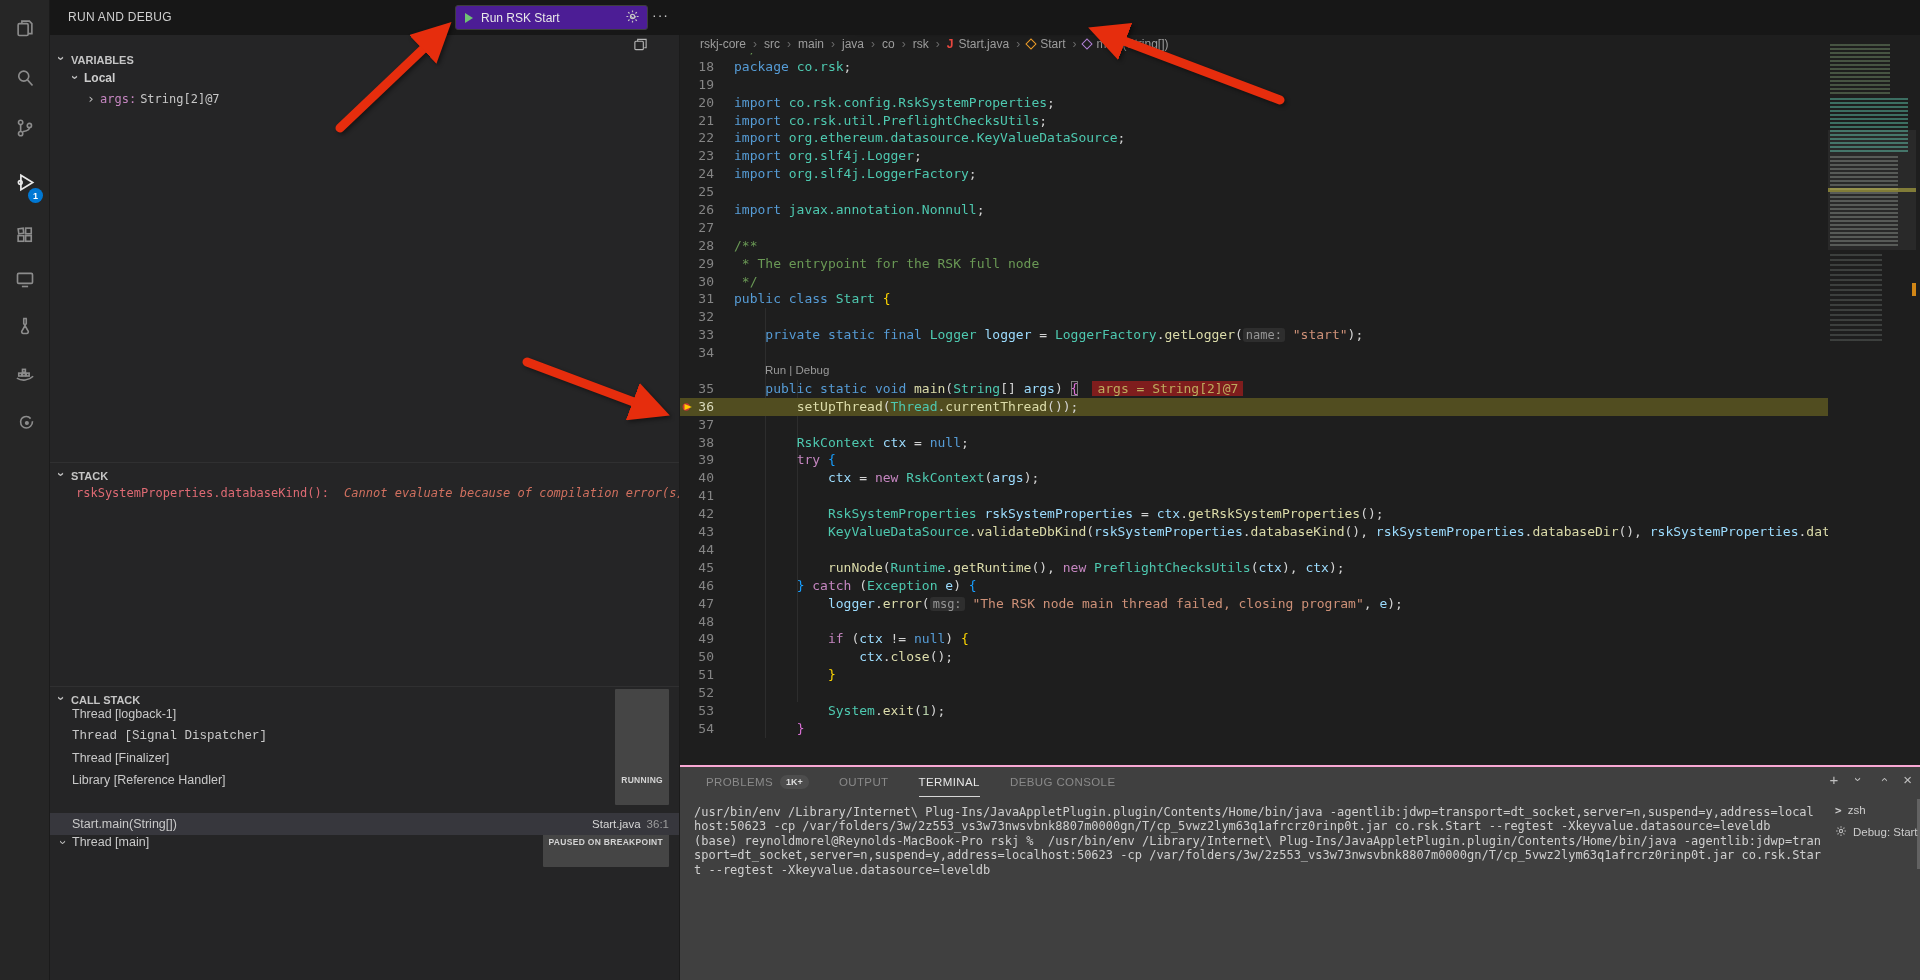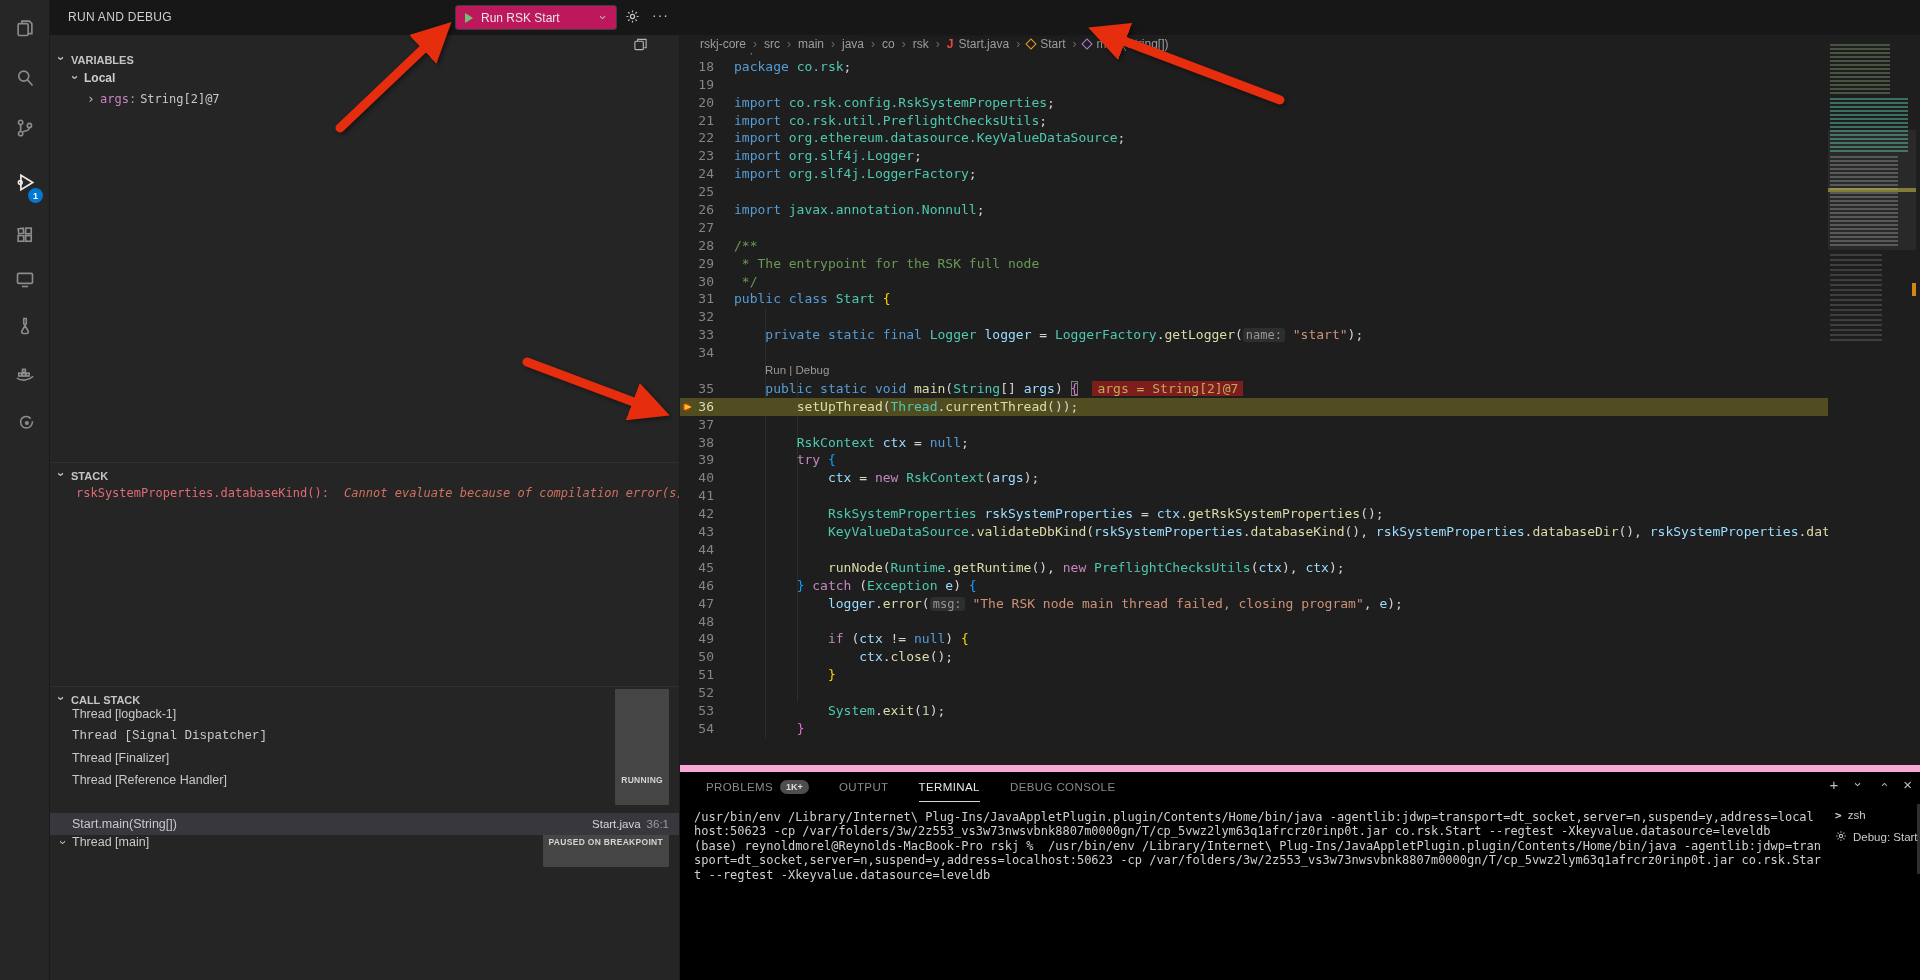--- a/index.html
+++ b/index.html
@@ -9,21 +9,21 @@
 
 #activitybar{position:absolute;left:0;top:0;width:50px;height:980px;background:#262626;border-right:1px solid #1b1b1b;z-index:5}
 .ab-item{position:absolute;left:0;width:50px;height:40px;display:flex;align-items:center;justify-content:center;color:#8c8c8c}
 .ab-item.active{color:#e9e9e9}
 .ab-item svg{stroke:currentColor;fill:none;stroke-width:1.3}
 .ab-badge{position:absolute;right:7px;bottom:-1px;width:15px;height:15px;border-radius:8px;background:#0078d4;color:#fff;font-size:9px;display:flex;align-items:center;justify-content:center;font-weight:bold}
 
 
 #titlebar{position:absolute;left:50px;top:0;width:1870px;height:35px;background:#171717;z-index:4}
 #view-title{position:absolute;left:18px;top:10px;font-size:12px;color:#cfcfcf;letter-spacing:.3px}
-#run-config{position:absolute;left:405px;top:5px;width:162px;height:25px;background:#be185d;border:1px solid #3d3d3d;border-radius:3px;display:flex;align-items:center;font-size:12px;color:#e8e8e8}
+#run-config{position:absolute;left:405px;top:5px;width:193px;height:25px;background:#4c1d95;border:1px solid #3d3d3d;border-radius:3px;display:flex;align-items:center;font-size:12px;color:#e8e8e8}
 #run-config .play{width:0;height:0;border-left:8px solid #6fc374;border-top:5px solid transparent;border-bottom:5px solid transparent;margin:0 8px 0 9px}
 #run-config .rc-chev{margin-left:auto;padding:0 8px;color:#bbb}
 .hdr-ico{position:absolute;top:9px;color:#c5c5c5}
 .dots{font-size:14px;letter-spacing:1px;color:#c5c5c5}
 
 
 #sidebar{position:absolute;left:50px;top:35px;width:630px;height:945px;background:#252526;z-index:3;border-right:1px solid #1b1b1b}
 .chev{display:inline-block;color:#bdbdbd;font-size:13px;width:10px;text-align:center}
 .chev.down{transform:rotate(90deg)}
 .sec-header{position:absolute;left:0;width:100%;height:20px;display:flex;align-items:flex-end;gap:5px;padding-left:6px;font-size:11px;font-weight:bold;color:#c5c5c5}
@@ -90,21 +90,21 @@
 .iguide{position:absolute;width:1px;background:rgba(255,255,255,.07)}
 
 
 #minimap{position:absolute;left:1148px;top:42px;width:88px;height:470px}
 .mm{position:absolute;left:2px}
 #ovr-marker{position:absolute;left:1232px;top:283px;width:4px;height:13px;background:#d18616}
 #mm-slider{position:absolute;left:0;width:88px;background:rgba(255,255,255,.05)}
 #mm-cur{position:absolute;left:0;width:88px;height:4px;background:rgba(200,190,60,.55)}
 
 
-#panel{position:absolute;left:680px;top:765px;width:1240px;height:215px;background:#000000;border-top:7px solid #f9a8d4;z-index:2}
+#panel{position:absolute;left:680px;top:765px;width:1240px;height:215px;background:#404040;border-top:2px solid #f9a8d4;z-index:2}
 #panel-tabs{display:flex;align-items:center;height:30px;padding-left:26px;font-size:11.5px;letter-spacing:.4px}
 .ptab{display:flex;align-items:center;gap:7px;margin-right:30px;height:29px;color:#8a8a8a}
 .ptab.active{color:#e7e7e7;border-bottom:1px solid #d7d7d7}
 .pbadge{background:#4d4d4d;color:#dddddd;font-size:9px;font-weight:bold;padding:2px 6px;border-radius:9px;letter-spacing:0}
 #terminal{position:absolute;left:14px;top:38px;width:1130px;font-family:"DejaVu Sans Mono",monospace;font-size:12px;line-height:14.4px;color:#cfcfcf;white-space:pre;overflow:hidden}
 #term-list{position:absolute;left:1155px;top:32px;width:80px}
 .trow{display:flex;align-items:center;gap:6px;height:22px;font-size:11.5px;color:#cccccc;white-space:nowrap}
 .term-glyph{font-family:"DejaVu Sans Mono",monospace;font-weight:bold;color:#cccccc;font-size:11px}
 #panel-actions{position:absolute;right:8px;top:4px;display:flex;gap:15px;align-items:center;color:#c0c0c0;font-size:15px}
 #panel-actions .chev{color:#c0c0c0}
@@ -238,21 +238,21 @@
       </div>
       <div class="cs-row" style="top: 690px;">
         <span style="margin-left: 0px; font-family: Liberation Mono, monospace;">Thread [Signal Dispatcher]</span>
         <span class="cs-badge">RUNNING</span>
       </div>
       <div class="cs-row" style="top: 712px;">
         <span style="margin-left: 0px;">Thread [Finalizer]</span>
         <span class="cs-badge">RUNNING</span>
       </div>
       <div class="cs-row" style="top: 734px;">
-        <span style="margin-left: 0px;">Thread [Reference Handler]</span>
+        <span style="margin-left: 0px;">Library [Reference Handler]</span>
         <span class="cs-badge">RUNNING</span>
       </div>
       <div class="cs-row" style="top: 796px;">
         <span class="chev down" style="margin-left: -14px;">›</span>
         <span style="margin-left: 4px;">Thread [main]</span>
         <span class="cs-badge">PAUSED ON BREAKPOINT</span>
       </div>
       <div class="cs-row frame" style="top: 778px;">
         <span>Start.main(String[])</span>
         <span class="frame-right"><span>Start.java</span><span class="frame-pos">36:1</span></span>

